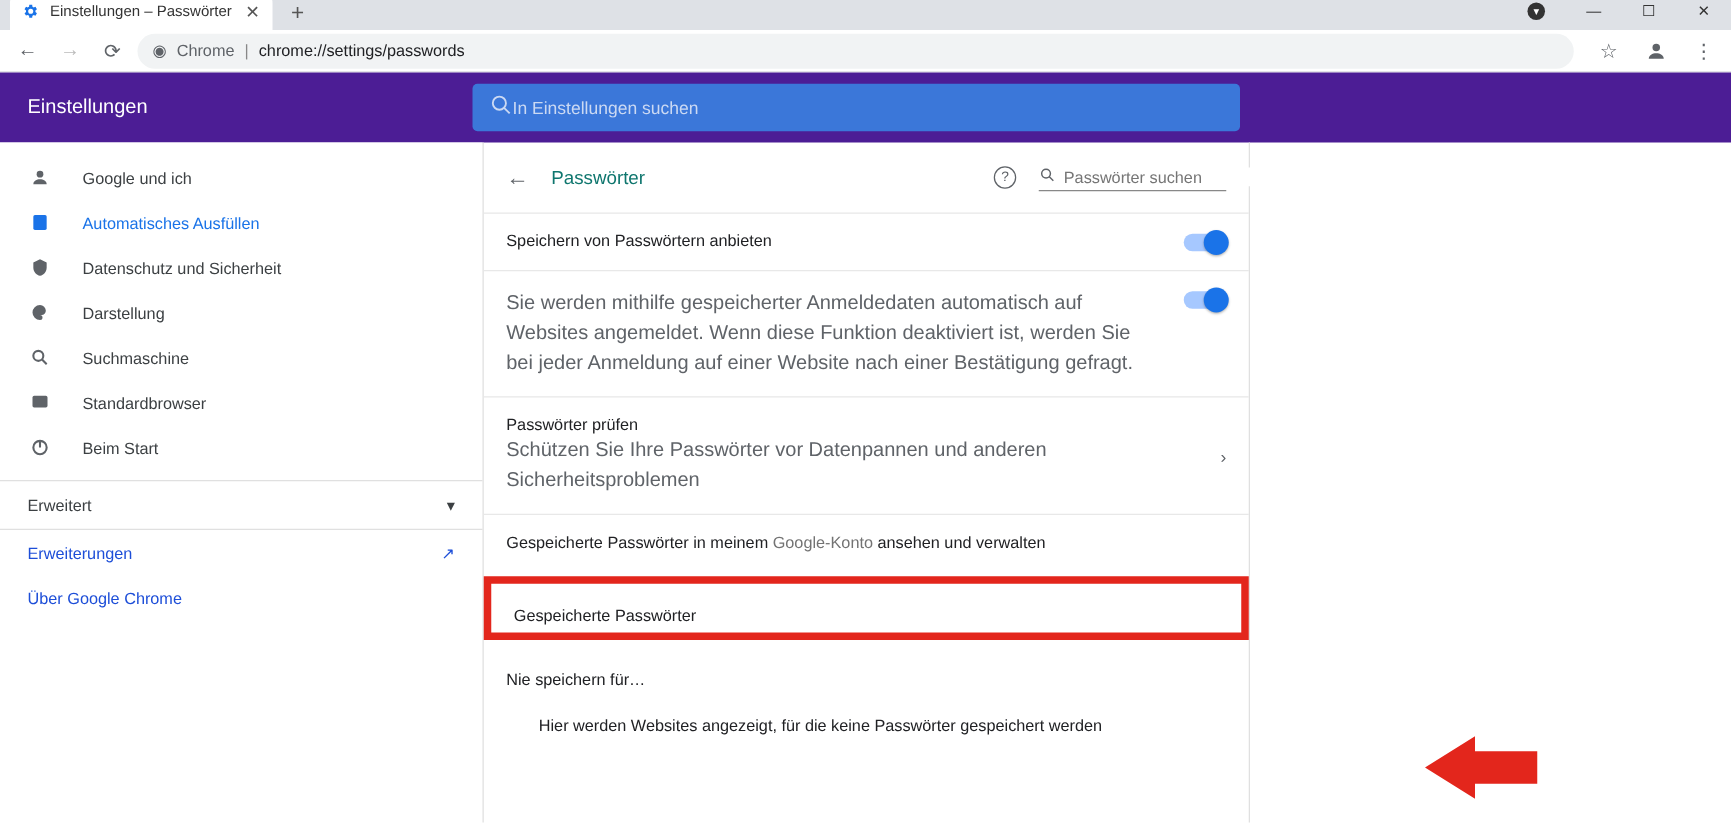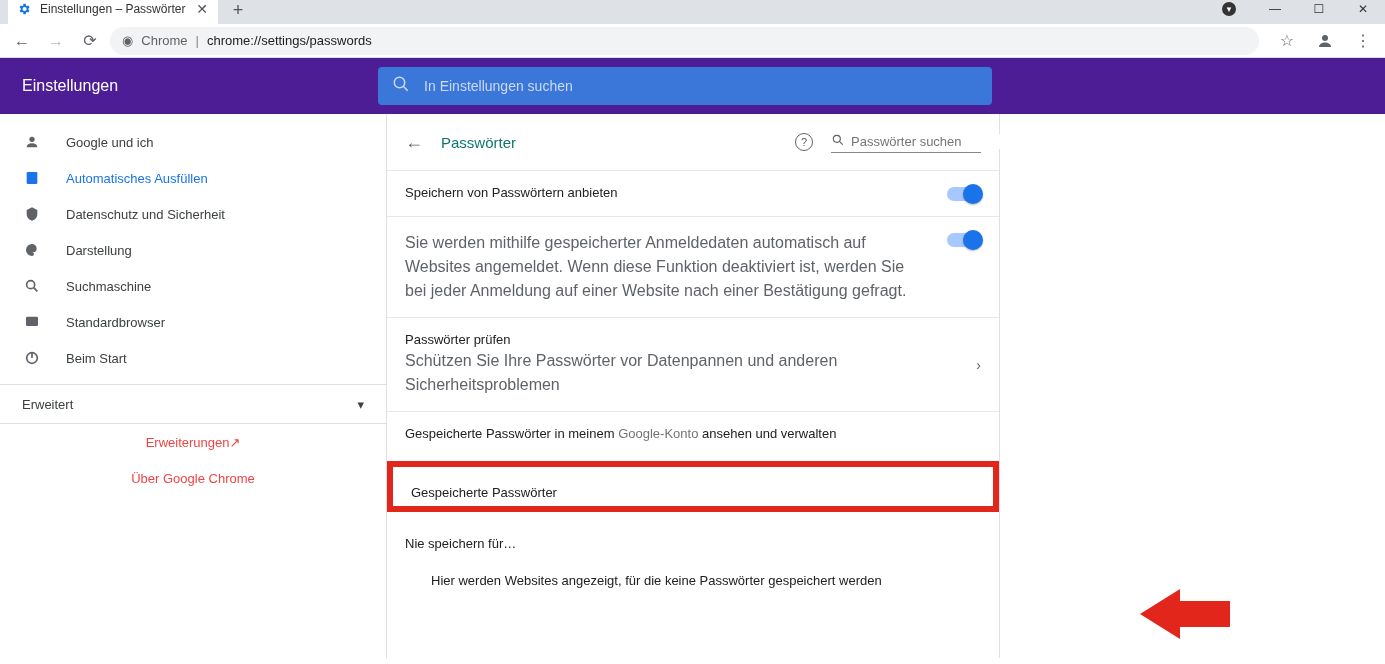--- a/index.html
+++ b/index.html
@@ -21,33 +21,33 @@
 .nav-btn.disabled{color:#bbb;}
 .omnibox { flex:1; height:28px; background:#f1f3f4; border-radius:14px; display:flex; align-items:center; padding:0 12px; font-size:13px; color:#5f6368; gap:8px;}
 .omnibox .lock{font-size:13px;}
 .omnibox .sep{color:#888;}
 .omnibox .url{color:#202124;}
 .addrbar .right{display:flex;align-items:center;gap:10px;margin-left:8px;}
 
 
 .bluebar { height:56px; background:#4c1d95; display:flex; align-items:center; padding:0 22px; }
 .bluebar .title { color:#fff; font-size:16px; margin-right: 260px;}
-.searchwrap { width:614px; height:38px; background:#3b77d9; border-radius:4px; display:flex; align-items:center; padding:0 14px; gap:14px; color:#cbd9f3;}
+.searchwrap { width:614px; height:38px; background:#3b77d9; border-radius:4px; display:flex; align-items:center; padding:0 14px; gap:0; color:#cbd9f3;}
 .searchwrap input { background:transparent; border:none; outline:none; color:#fff; font-size:14px; flex:1;}
 .searchwrap input::placeholder{color:#cbd9f3;}
 
 
 .columns { display:flex; height: calc(664px - 30px - 34px - 56px); }
 .sidebar { width: 386px; background:#fff; padding-top:10px; font-size:13px; color:#3c4043; }
 .sb-item { display:flex; align-items:center; height:36px; padding-left:22px; gap:24px; cursor:pointer;}
 .sb-item.active{color:#1a73e8; font-weight:500;}
 .sb-ico{width:20px;display:flex;justify-content:center;color:#5f6368;font-size:16px;}
 .sb-item.active .sb-ico{color:#1a73e8;}
 .sb-adv{display:flex;align-items:center;height:40px;padding:0 22px;border-top:1px solid #e0e0e0;border-bottom:1px solid #e0e0e0;margin-top:8px;justify-content:space-between;color:#3c4043;}
-.sb-link{display:flex;align-items:center;height:36px;padding:0 22px;justify-content:center;color:#ef4444;}
+.sb-link{display:flex;align-items:center;height:36px;padding:0 22px;justify-content:space-between;color:#1d4ed8;}
 
 .content { flex:1; border-left:1px solid #e0e0e0; border-right:1px solid #e0e0e0; padding:0; max-width:614px;}
 .chead { display:flex; align-items:center; height:56px; padding:0 18px; gap:18px;}
 .chead .back{color:#5f6368;font-size:18px;}
 .chead .ctitle{font-size:15px;color:#0f766e;font-weight:500;flex:0 0 auto;}
 .chead .spacer{flex:1;}
 .chead .help{color:#5f6368;width:18px;height:18px;border:1.5px solid #5f6368;border-radius:50%;display:flex;align-items:center;justify-content:center;font-size:11px;}
 .csearch{display:flex;align-items:center;border-bottom:1px solid #888;padding:2px 0;width:150px;font-size:13px;color:#5f6368;gap:6px;}
 .csearch input{border:none;outline:none;font-size:13px;flex:1;}
 

